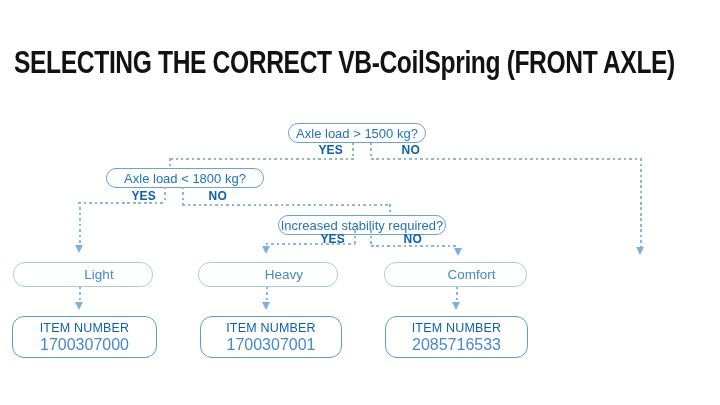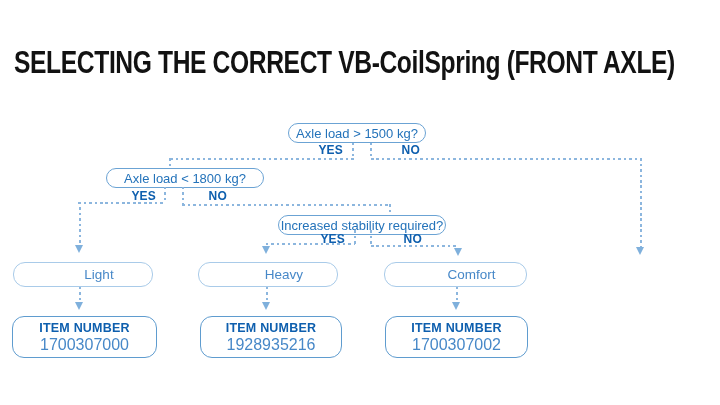--- a/index.html
+++ b/index.html
@@ -25,21 +25,21 @@
   }
   .yn{
     position:absolute;width:40px;text-align:right;
     font-weight:bold;font-size:12px;color:#0e5fae;letter-spacing:0.2px;
   }
   .itembox{
     position:absolute;height:42px;border:1.6px solid #5f9ccf;border-radius:12px;
     background:#fff;display:flex;flex-direction:column;align-items:center;
     justify-content:center;box-sizing:border-box;gap:1px;
   }
-  .item-label{font-weight:bold;font-size:12.5px;color:#0e5fae;letter-spacing:0.2px;}
+  .item-label{font-weight:normal;font-size:12.5px;color:#0e5fae;letter-spacing:0.2px;}
   .item-number{font-size:16px;color:#4788c8;}
   .hline{
     position:absolute;height:2px;
     background:repeating-linear-gradient(90deg,#8cb6de 0 2.5px,transparent 2.5px 5.5px);
   }
   .vline{
     position:absolute;width:2px;
     background:repeating-linear-gradient(180deg,#8cb6de 0 2.5px,transparent 2.5px 5.5px);
   }
   .arrow{
@@ -112,20 +112,20 @@
   <div class="arrow" style="left:262px;top:302px"></div>
   <div class="vline" style="left:456px;top:287px;height:16px"></div>
   <div class="arrow" style="left:452px;top:302px"></div>
 
   <div class="itembox" style="left:12px;top:316px;width:145px">
     <div class="item-label">ITEM NUMBER</div>
     <div class="item-number">1700307000</div>
   </div>
   <div class="itembox" style="left:200px;top:316px;width:142px">
     <div class="item-label">ITEM NUMBER</div>
-    <div class="item-number">1928935216</div>
+    <div class="item-number">1700307001</div>
   </div>
   <div class="itembox" style="left:385px;top:316px;width:143px">
     <div class="item-label">ITEM NUMBER</div>
-    <div class="item-number">1700307002</div>
+    <div class="item-number">2085716533</div>
   </div>
 
 </div>
 
 </body></html>

